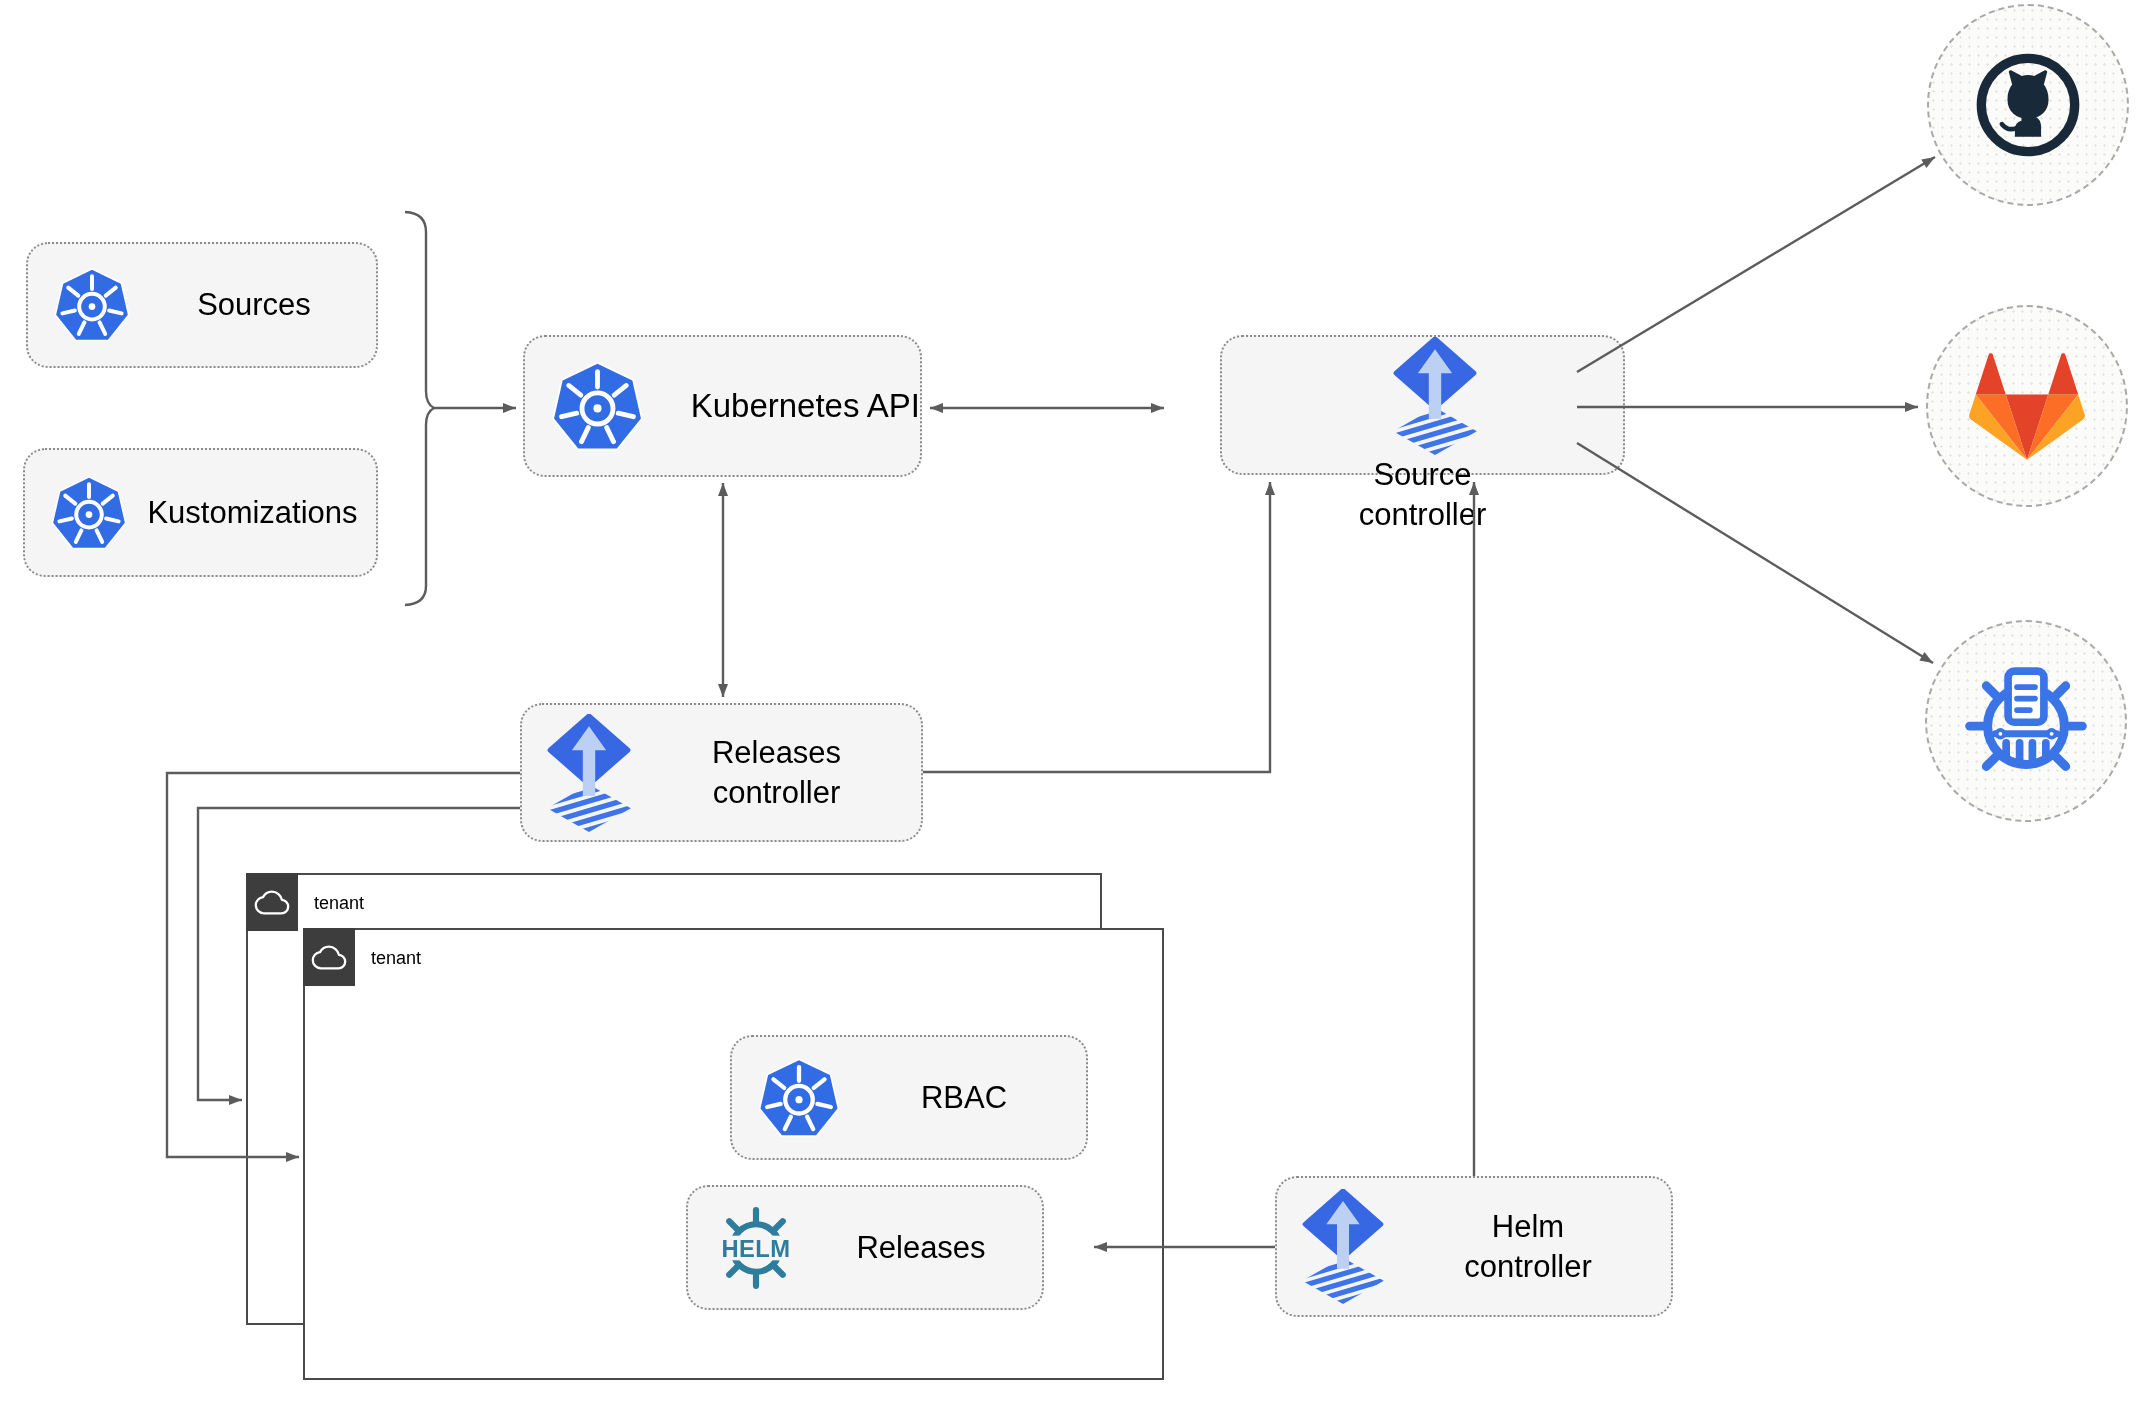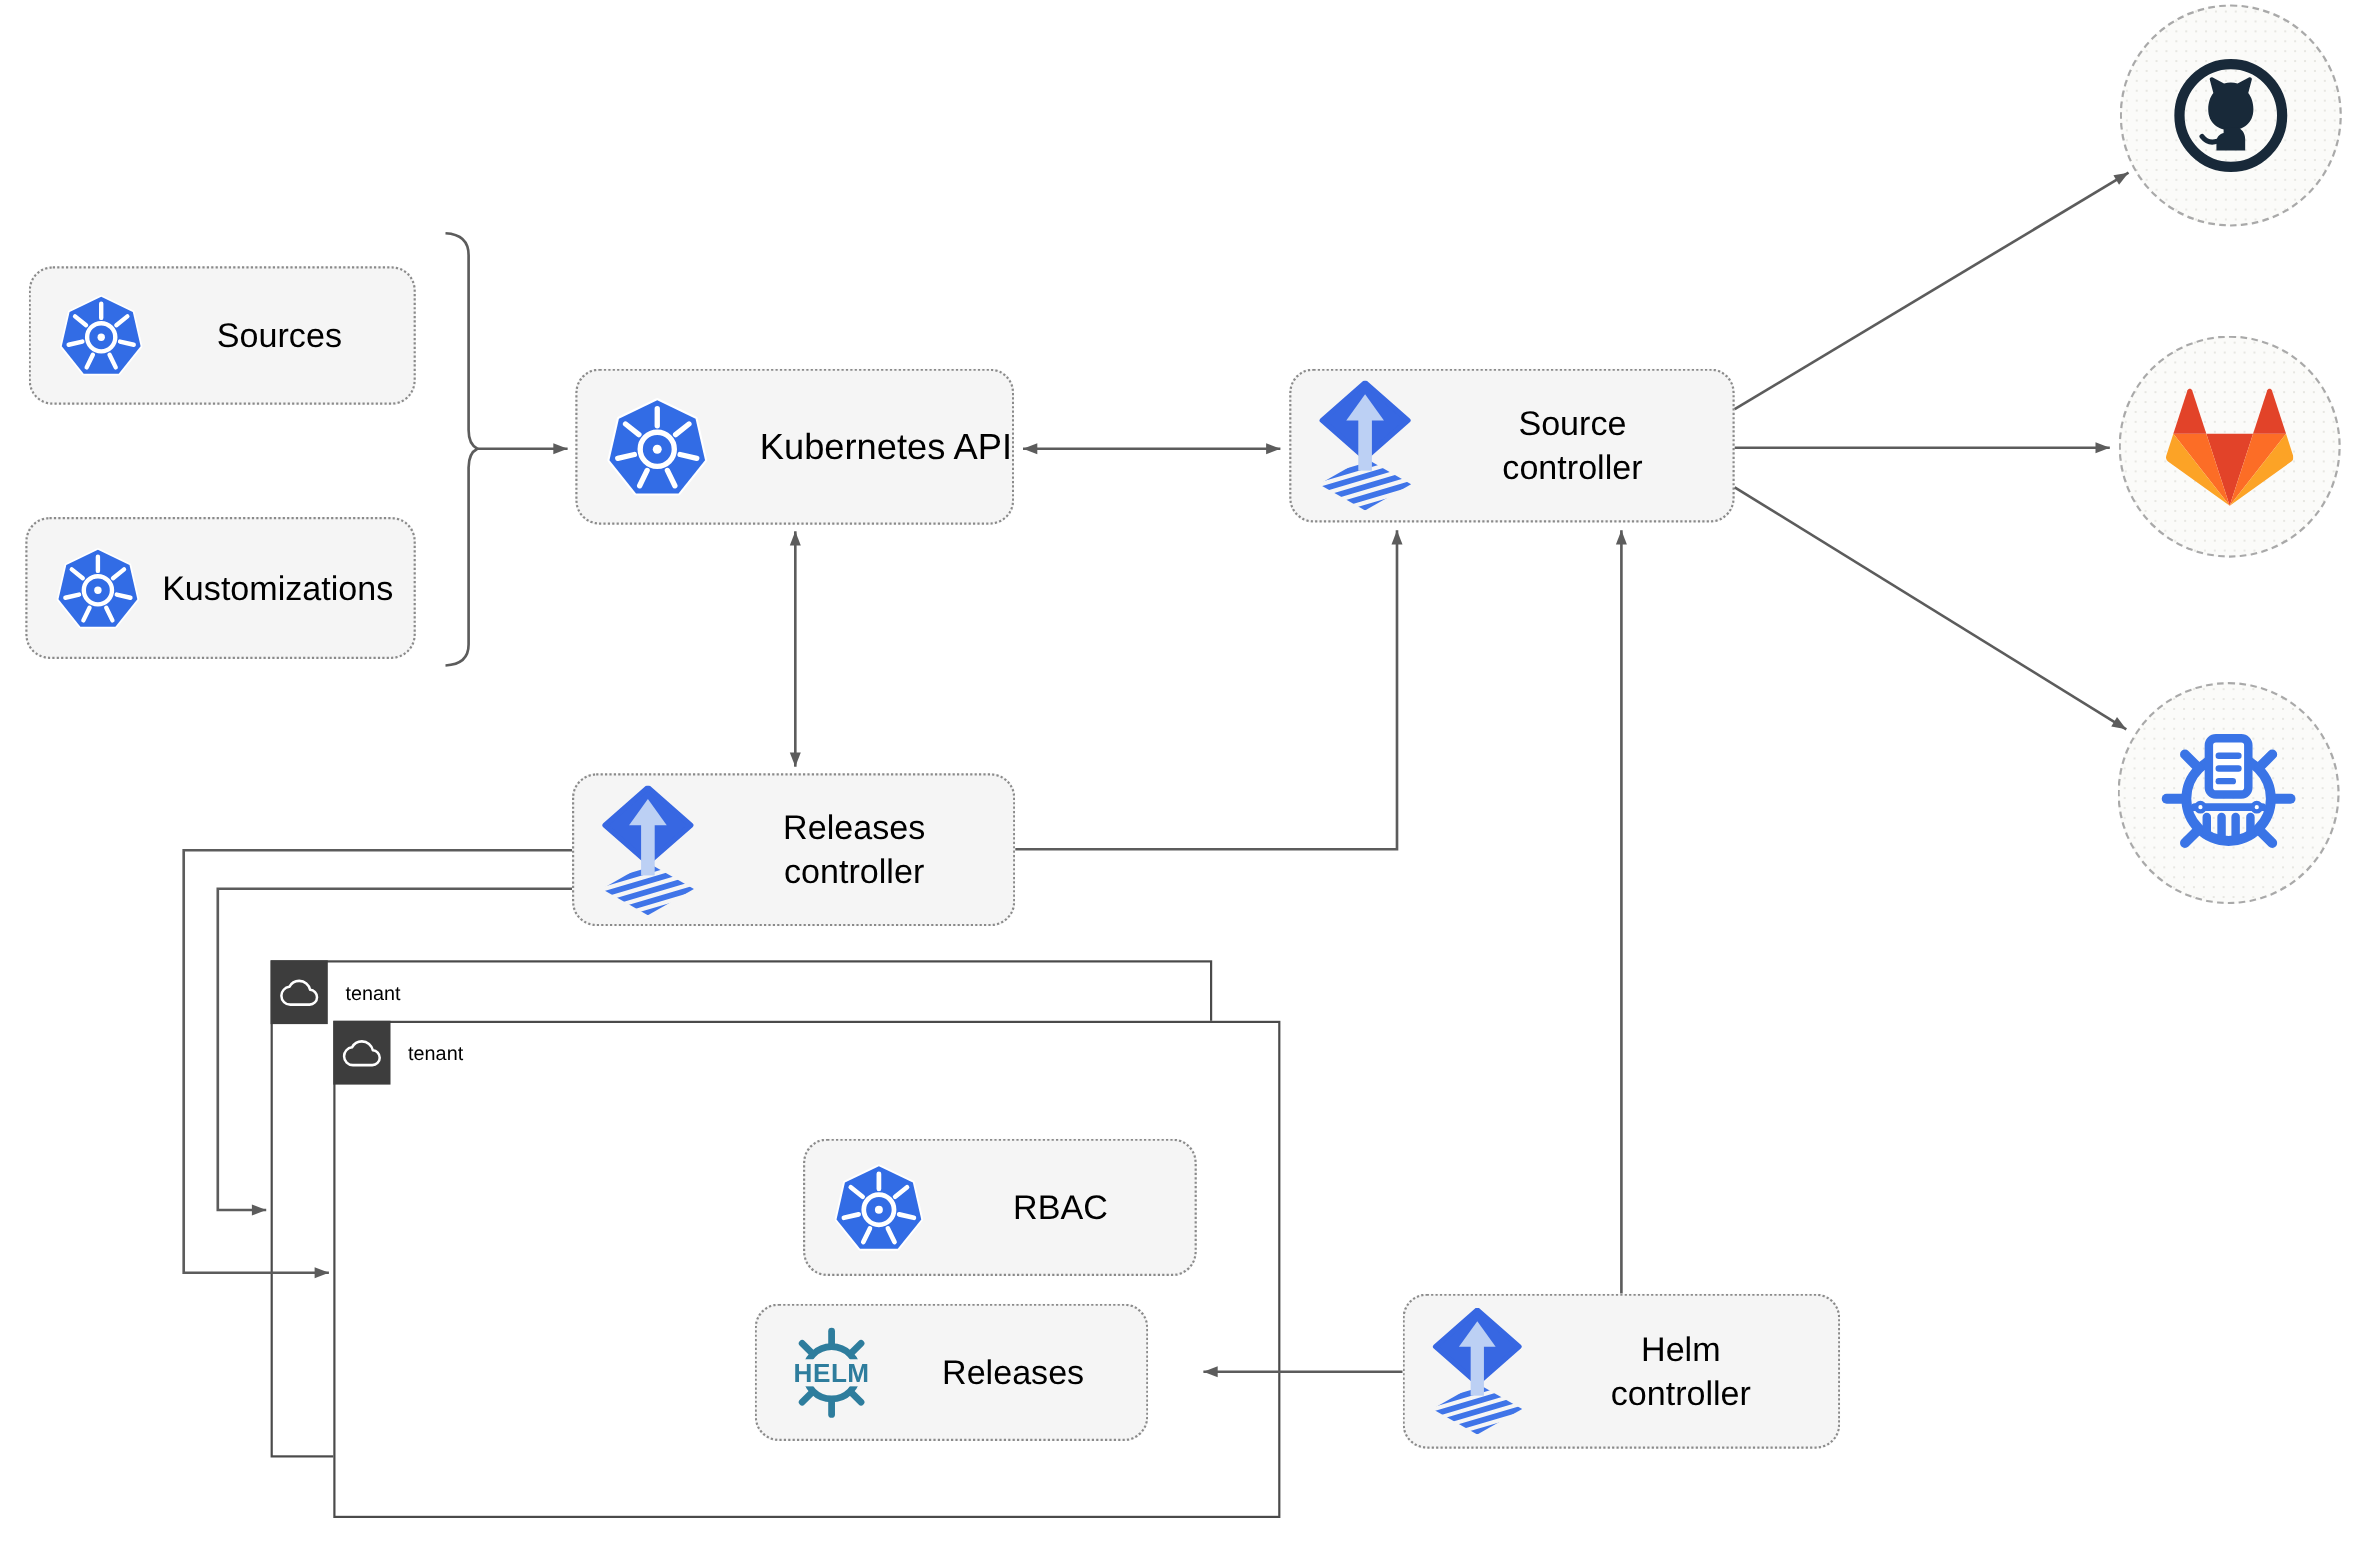--- a/index.html
+++ b/index.html
@@ -170,35 +170,35 @@
     <span class="tenant-label">tenant</span>
   </div>
 
   <div class="node" style="left:26px; top:242px; width:352px; height:126px;">
     <svg class="nicon" width="80" height="80">
         <use href="#sym-k8s"></use>
       </svg>
     <span class="nlabel">Sources</span>
   </div>
 
-  <div class="node" style="left:23px; top:470px; width:355px; height:129px;">
+  <div class="node" style="left:23px; top:448px; width:355px; height:129px;">
     <svg class="nicon" width="80" height="80">
         <use href="#sym-k8s"></use>
       </svg>
     <span class="nlabel">Kustomizations</span>
   </div>
 
   <div class="node" style="left:523px; top:335px; width:399px; height:142px;">
     <svg class="nicon" width="97" height="97">
         <use href="#sym-k8s"></use>
       </svg>
     <span class="nlabel lg">Kubernetes API</span>
   </div>
 
-  <div class="node" style="left:1172px; top:335px; width:405px; height:140px;">
+  <div class="node" style="left:1220px; top:335px; width:405px; height:140px;flex-direction:column;">
     <svg class="nicon" width="86" height="118">
         <use href="#sym-flux"></use>
       </svg>
     <span class="nlabel wrap">Source
 controller</span>
   </div>
 
   <div class="node" style="left:520px; top:703px; width:403px; height:139px;">
     <svg class="nicon" width="86" height="118">
         <use href="#sym-flux"></use>

